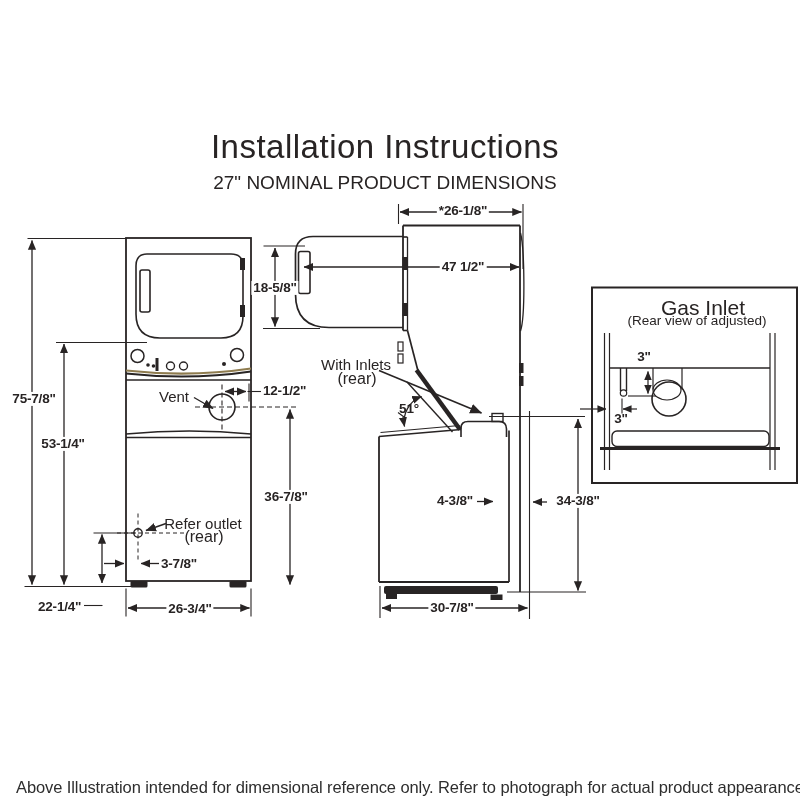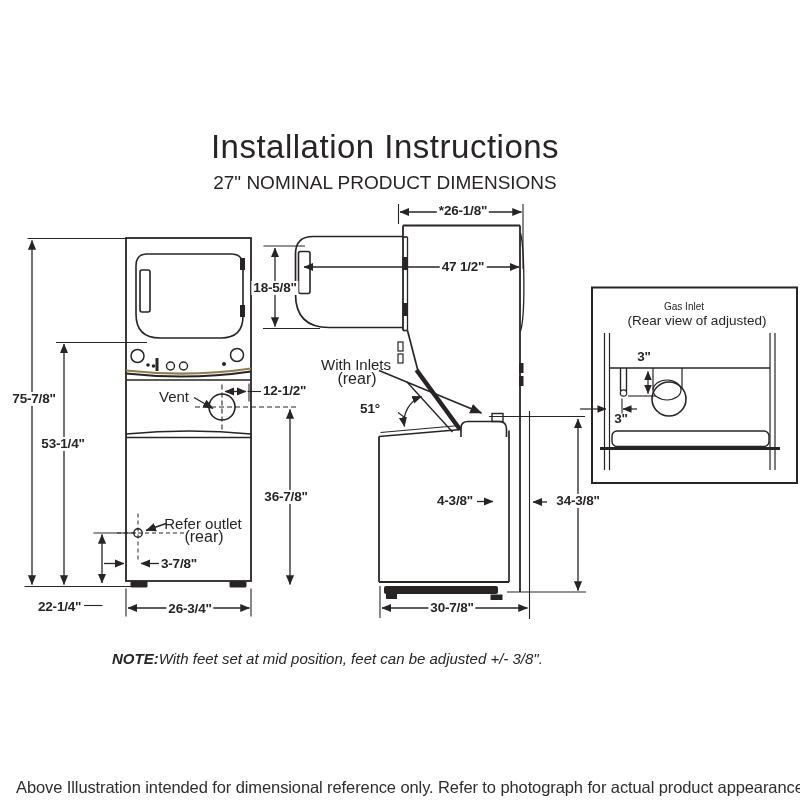--- a/index.html
+++ b/index.html
@@ -180,23 +180,22 @@
   <div class="txt small" style="left:204px;top:537px">(rear)</div>
 
   <div class="lbl" style="left:463px;top:211px">*26-1/8"</div>
   <div class="lbl" style="left:463px;top:267px">47 1/2"</div>
   <div class="lbl" style="left:275px;top:288px">18-5/8"</div>
   <div class="lbl nobg" style="left:455px;top:501px">4-3/8"</div>
   <div class="lbl" style="left:578px;top:501px">34-3/8"</div>
   <div class="lbl" style="left:452px;top:608px">30-7/8"</div>
   <div class="txt" style="left:356px;top:364px">With Inlets</div>
   <div class="txt small" style="left:357px;top:379px">(rear)</div>
-  <div class="lbl nobg" style="left:370px;top:409px">51°</div>
-
-  <div class="txt" style="left:684px;top:307px;font-size:10px">Gas Inlet</div>
+  <div class="lbl nobg" style="left:409px;top:409px">51°</div>
+
+  <div class="txt" style="left:703px;top:307px;font-size:21px">Gas Inlet</div>
   <div class="txt" style="left:697px;top:321px;font-size:13.5px">(Rear view of adjusted)</div>
   <div class="lbl nobg" style="left:644px;top:357px">3"</div>
   <div class="lbl nobg" style="left:621px;top:419px">3"</div>
 
-  <div class="fn2"><span class="nl">NOTE:</span><span>With feet set at mid position, feet can be adjusted +/- 3/8".</span></div>
   <div class="footer">Above Illustration intended for dimensional reference only. Refer to photograph for actual product appearance.</div>
 
 </div>
 
 </body></html>

